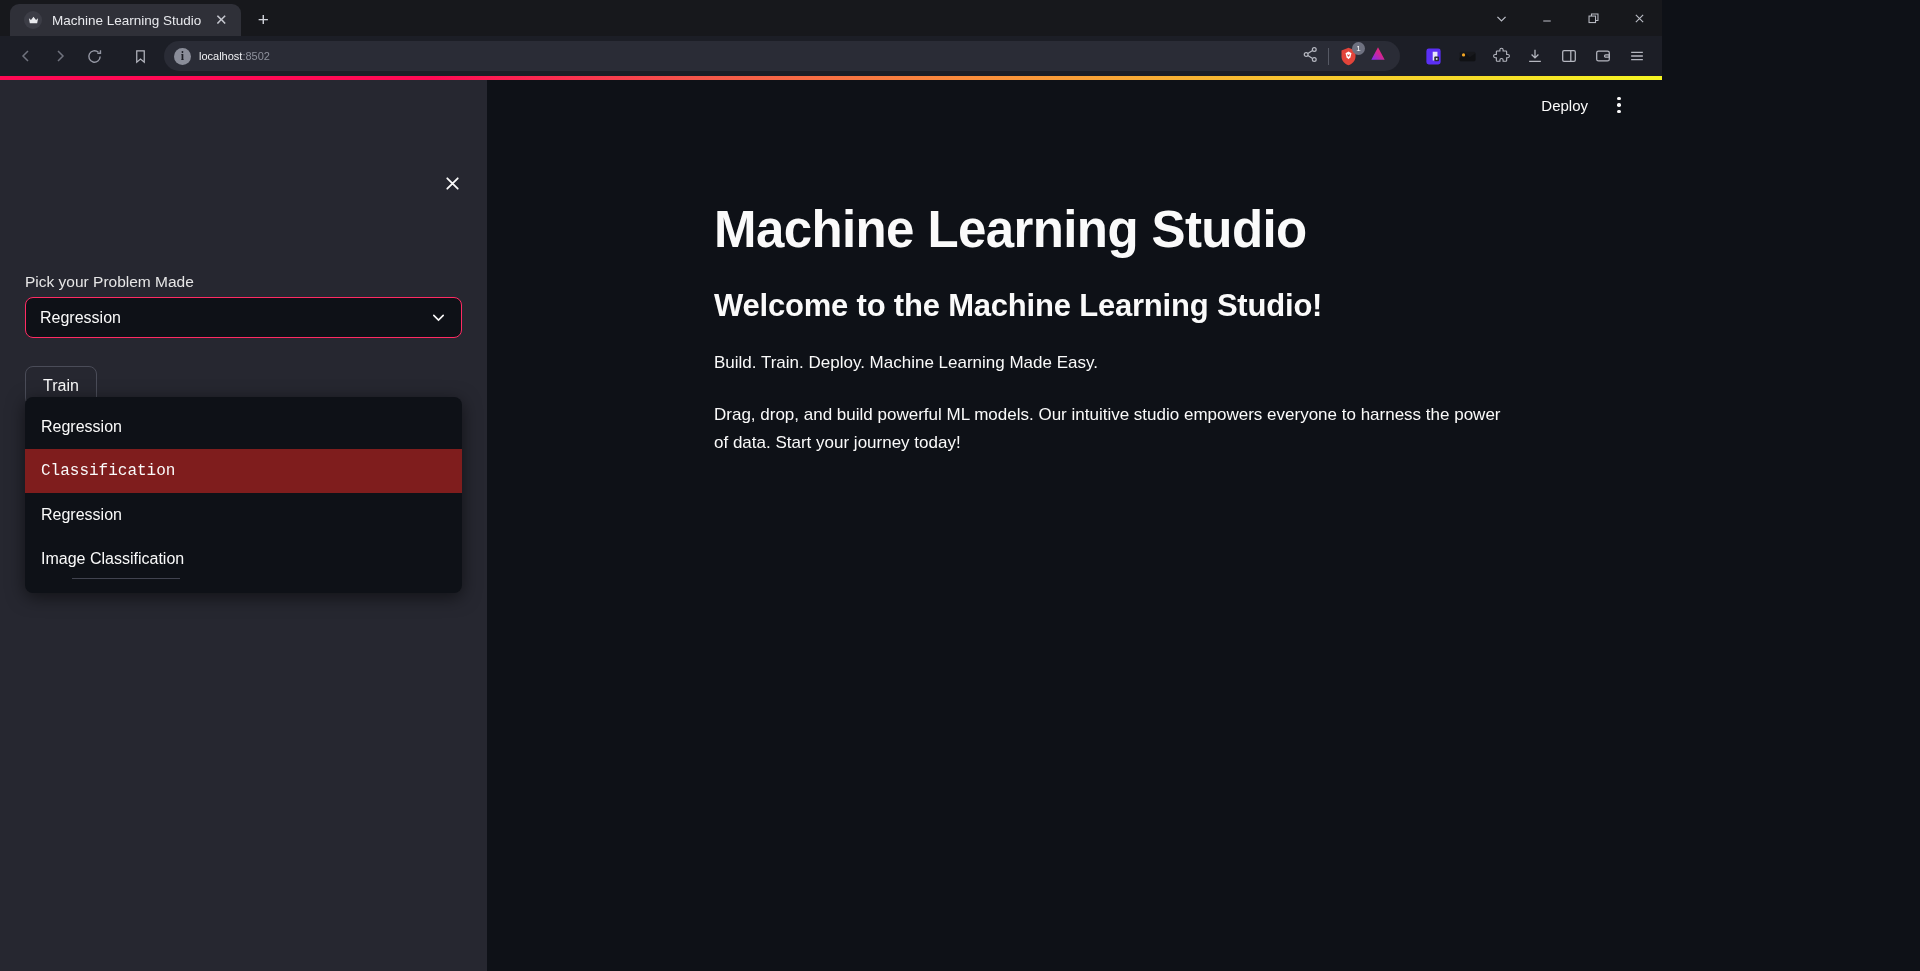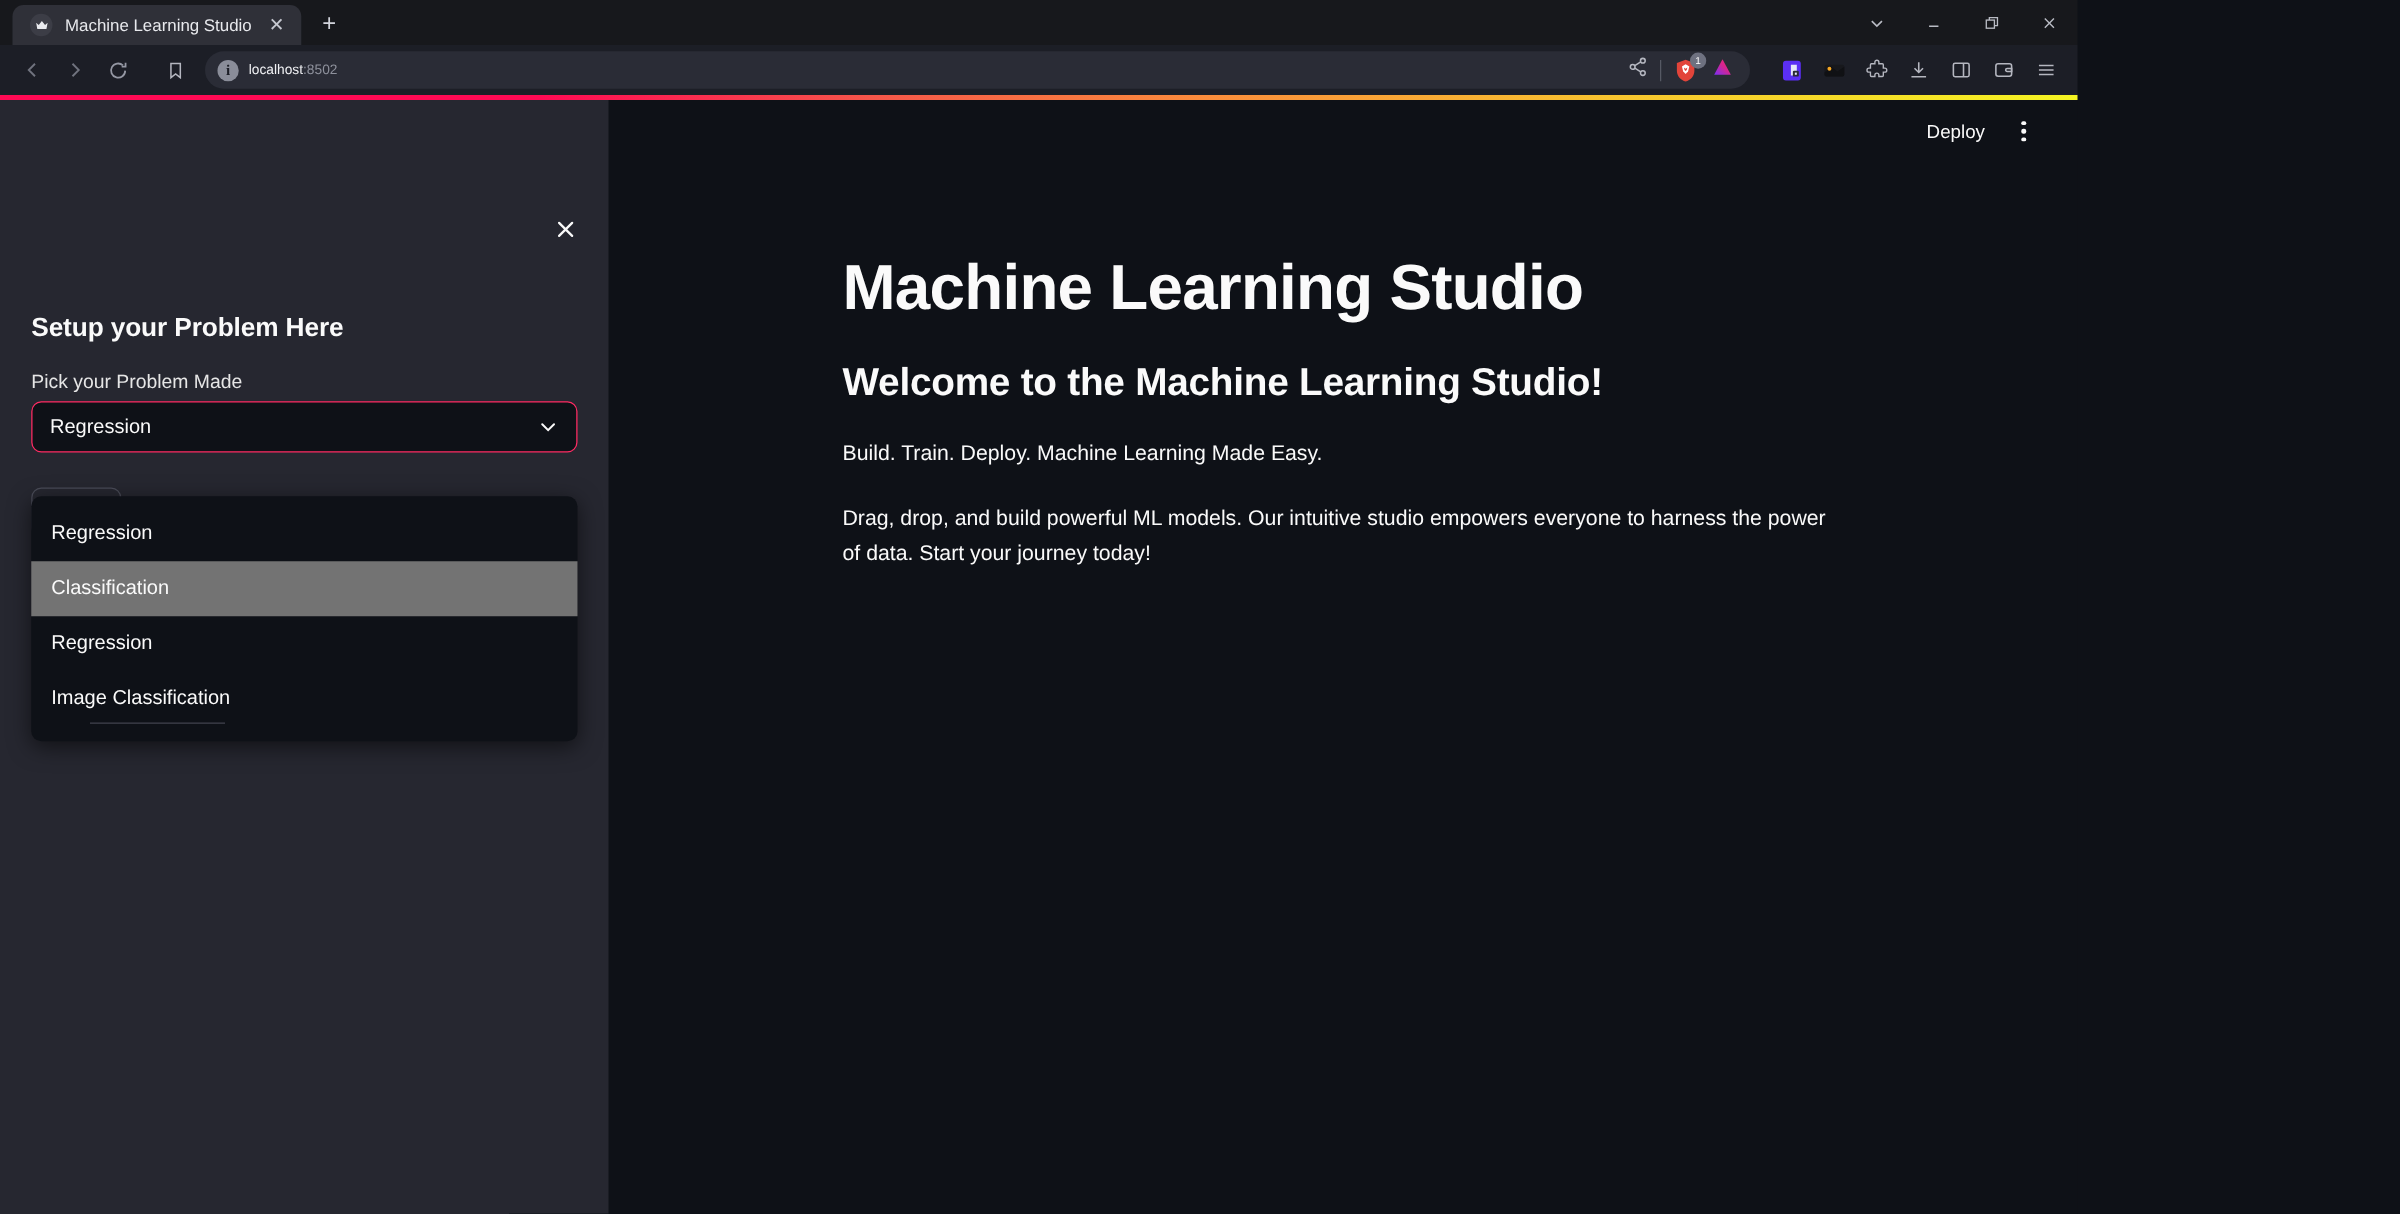--- a/index.html
+++ b/index.html
@@ -128,36 +128,36 @@
   .dropdown {
     position: absolute; left: 25px; right: 25px; top: 321px;
     background: #0e1117; border-radius: 8px;
     padding: 8px 0 12px; z-index: 25;
     box-shadow: 0 4px 18px rgba(0,0,0,0.55);
   }
   .dd-item {
     height: 44px; display: flex; align-items: center;
     padding: 0 16px; font-size: 16px; color: #fafafa;
   }
-  .dd-item.hovered { background: #737373; }
+  .dd-item.hovered { background: #7f1d1d; font-family: Liberation Mono, monospace; }
   .ghost-widget {
     position: absolute; left: 47px; bottom: 14px;
     width: 108px; height: 1.5px; background: #41434f; z-index: 24;
   }
 
   .train-btn {
     margin-top: 28px; display: inline-flex; align-items: center;
     justify-content: center; height: 40px; padding: 0 17px;
     background: transparent; border: 1px solid #4a4c58;
     border-radius: 8px; font-size: 16px; color: #fafafa;
   }
 
   .main {
     flex: 1; position: relative; background: #0e1117;
-    padding: 0 32px;
+    padding: 0 72px;
   }
   .topbar {
     position: absolute; top: 0; right: 28px; height: 58px;
     display: flex; align-items: center; gap: 16px;
   }
   .deploy-btn { font-size: 15px; color: #fafafa; }
   .kebab {
     width: 30px; height: 30px; display: flex; flex-direction: column;
     align-items: center; justify-content: center; gap: 3px;
   }
@@ -326,21 +326,20 @@
     <div class="decoration"></div>
 
     <div class="sidebar">
       <div class="sidebar-collapse">
         <svg width="19" height="19" viewBox="0 0 20 20" stroke="#fafafa" stroke-width="1.9" stroke-linecap="round">
           <path d="M4.5 4.5l11 11M15.5 4.5l-11 11"></path>
         </svg>
       </div>
 
       <div class="sidebar-inner">
-        <div class="sb-heading">Setup your Problem Here</div>
         <div class="sb-label">Pick your Problem Made</div>
 
         <div class="select-box">
           <span class="select-value">Regression</span>
           <span class="select-caret">
             <svg width="17" height="17" viewBox="0 0 18 18" fill="none" stroke="#fafafa" stroke-width="1.7" stroke-linecap="round">
               <path d="M4 6.8l5 5 5-5"></path>
             </svg>
           </span>
         </div>

